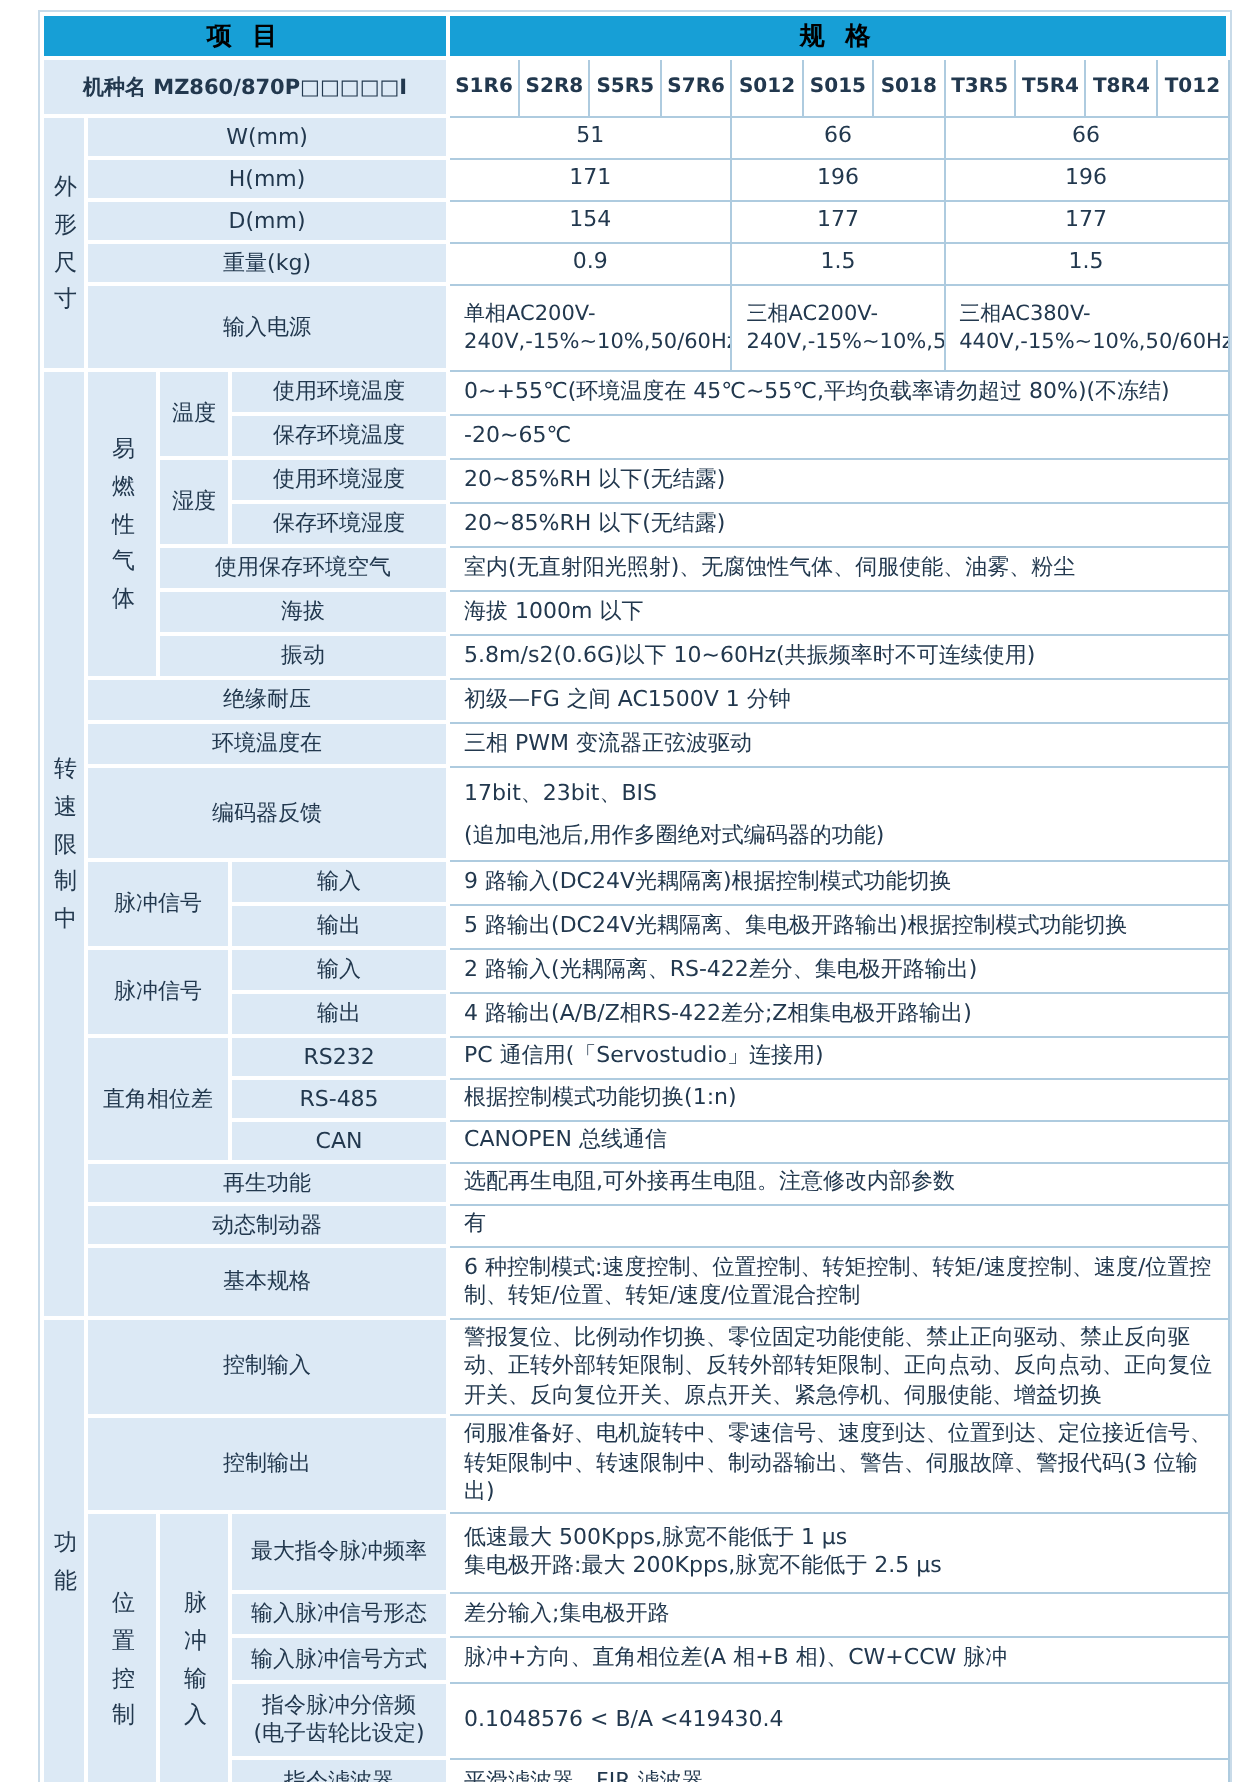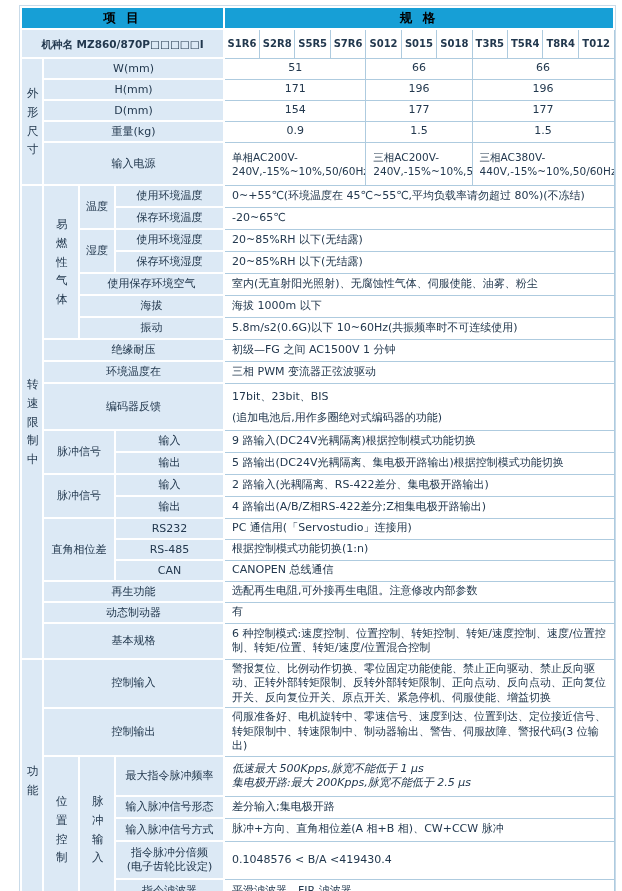--- a/index.html
+++ b/index.html
@@ -219,21 +219,21 @@
   </tr>
   <tr style="height:36px">
     <td class="lbl" colspan="3">控制输出</td>
     <td class="val" colspan="11">伺服准备好、电机旋转中、零速信号、速度到达、位置到达、定位接近信号、转矩限制中、转速限制中、制动器输出、警告、伺服故障、警报代码(3 位输出)</td>
   </tr>
 
   <tr style="height:40px">
     <td class="lbl" rowspan="5"><span class="vtext">位置控制</span></td>
     <td class="lbl" rowspan="5"><span class="vtext">脉冲输入</span></td>
     <td class="lbl">最大指令脉冲频率</td>
-    <td class="val" colspan="11" style="white-space:pre-line;font-style:italic;">低速最大 500Kpps,脉宽不能低于 1 μs
+    <td class="val" colspan="11" style="white-space:pre-line;">低速最大 500Kpps,脉宽不能低于 1 μs
 集电极开路:最大 200Kpps,脉宽不能低于 2.5 μs</td>
   </tr>
   <tr style="height:22px">
     <td class="lbl">输入脉冲信号形态</td>
     <td class="val" colspan="11">差分输入;集电极开路</td>
   </tr>
   <tr style="height:23px">
     <td class="lbl">输入脉冲信号方式</td>
     <td class="val" colspan="11">脉冲+方向、直角相位差(A 相+B 相)、CW+CCW 脉冲</td>
   </tr>

